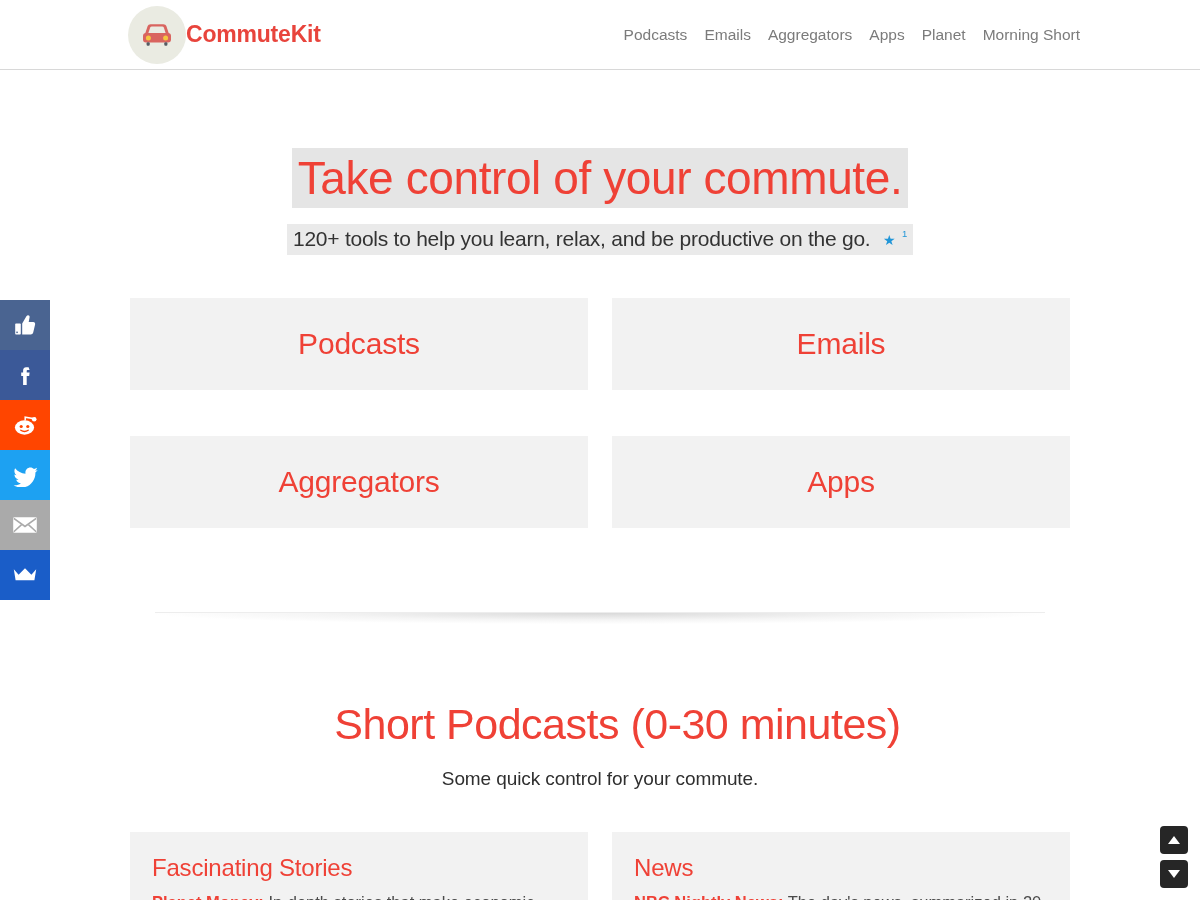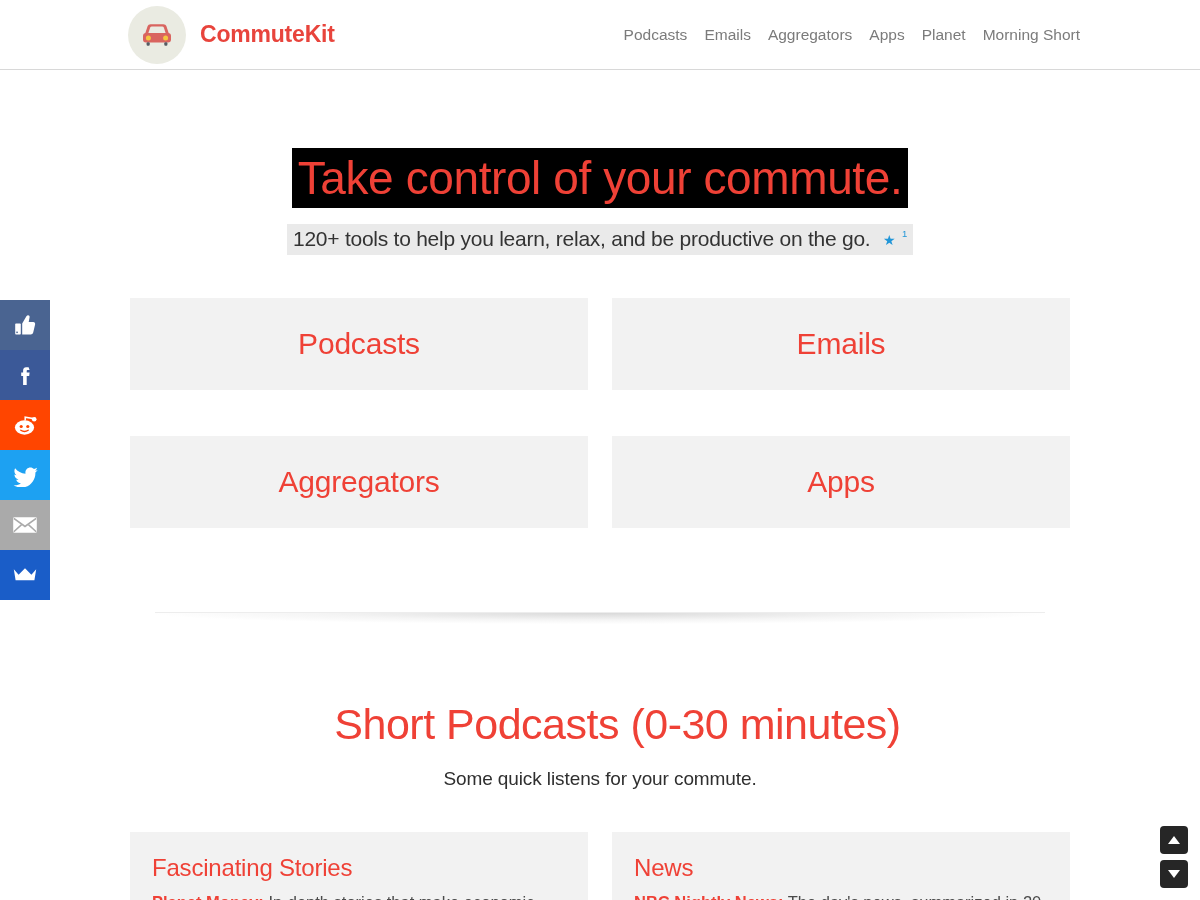--- a/index.html
+++ b/index.html
@@ -25,21 +25,20 @@
     display: flex;
     align-items: center;
     padding: 0 120px 0 128px;
     background: #ffffff;
     position: relative;
   }
 
   .brand {
     display: flex;
     align-items: center;
-    gap: 14px;
     text-decoration: none;
   }
 
   .logo-circle {
     width: 58px;
     height: 58px;
     border-radius: 50%;
     background: #eaebe2;
     display: flex;
     align-items: center;
@@ -73,21 +72,21 @@
   .hero {
     padding-top: 78px;
     text-align: center;
   }
 
   .hero-title {
     display: inline-block;
     font-size: 46px;
     font-weight: normal;
     color: #ef4136;
-    background: #000000;
+    background: #e5e5e5;
     line-height: 1.22;
     padding: 2px 6px;
     letter-spacing: -0.4px;
   }
 
   .hero-sub-wrap { margin-top: 16px; }
 
   .hero-sub {
     display: inline-block;
     font-size: 21px;
@@ -316,21 +315,21 @@
   </a>
   <a class="cat-card" href="#">
     <span class="cat-card-label">Apps</span>
   </a>
 </div>
 
 <div class="section-divider"></div>
 
 <section class="podcast-section">
   <h2 class="section-title">Short Podcasts (0-30 minutes)</h2>
-  <p class="section-subtitle">Some quick listens for your commute.</p>
+  <p class="section-subtitle">Some quick control for your commute.</p>
 
   <div class="podcast-grid">
     <div class="podcast-card">
       <h3 class="podcast-card-title">Fascinating Stories</h3>
       <p class="podcast-entry">
         <span class="entry-name">Planet Money:</span><span> In-depth stories that make economic issues interesting.</span>
       </p>
     </div>
 
     <div class="podcast-card">

